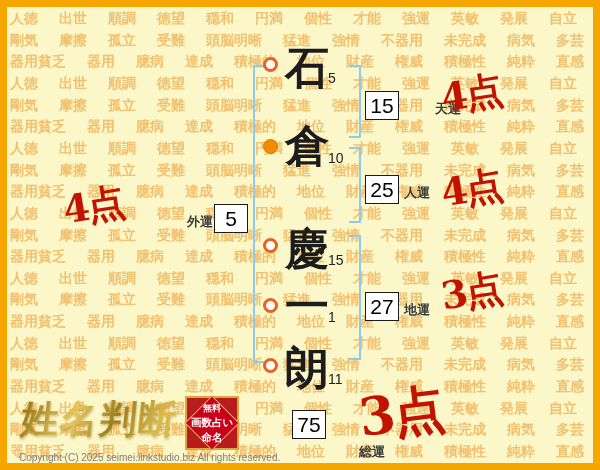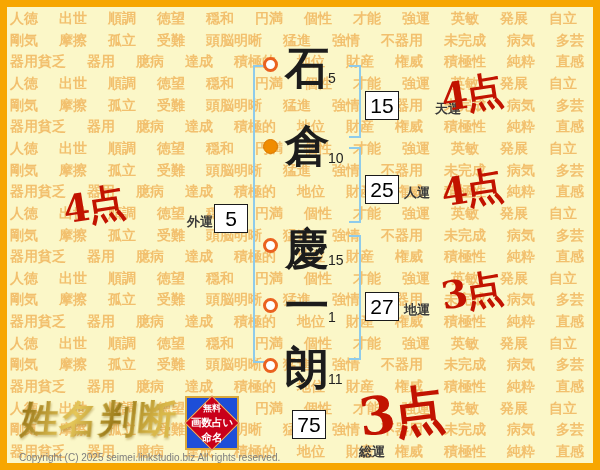--- a/index.html
+++ b/index.html
@@ -1,21 +1,21 @@
 <!DOCTYPE html>
 <html style="--page-bg: #FBF7C8; --border: #F7A600; --watermark: #F2C06E; --bracket: #8ECBEB; --score-red: #C21300; --marker-ring: #EA6220; --marker-fill: #F08C00; --box-border: #1A1A1A; --label-text: #3A3A3A; --stamp-red: #C9001A; --stamp-gold: #D9A93C; --copyright-gray: #7D7D7D;"><head>
 <meta charset="utf-8">
 <style>
   html,body{margin:0;padding:0;}
   body{width:600px;height:470px;font-family:"Liberation Sans",sans-serif;}
   .page{position:relative;width:600px;height:470px;box-sizing:border-box;
         border:7px solid var(--border,#F7A600);background:var(--page-bg,#FBF7C8);
         overflow:hidden;}
   
-  #bg{position:absolute;left:0;top:0;right:0;bottom:0;overflow:hidden;}
+  #bg{position:absolute;left:0;top:0;right:0;bottom:0;overflow:hidden;border-radius:26px;}
   .bg-row{position:absolute;left:3px;display:flex;gap:21px;white-space:nowrap;
           font-size:14px;line-height:21px;color:var(--watermark,#F2C06E);
           font-weight:bold;letter-spacing:0px;}
   
   .kanji{position:absolute;left:277px;width:46px;text-align:center;
          font-family:"DejaVu Serif",serif;font-size:44px;line-height:46px;
          color:#1c1c1c;font-weight:bold;}
   .strokes{position:absolute;left:321px;width:22px;font-size:14px;color:#222;
            text-align:left;}
   .marker{position:absolute;left:256px;width:15px;height:15px;border-radius:50%;
@@ -36,21 +36,21 @@
   .score.big{font-size:52px;transform:rotate(-7deg);}
   
   .logo{position:absolute;left:14px;top:388px;font-family:"DejaVu Serif",serif;
         font-weight:bold;font-size:38px;line-height:48px;letter-spacing:1px;
         transform:skewX(-6deg);
         background:linear-gradient(110deg,#8f6d10,#e6c75a 35%,#9a7a18 60%,#d9b84a 85%);
         -webkit-background-clip:text;background-clip:text;color:transparent;
         filter:drop-shadow(1px 2px 1px rgba(130,95,0,.35));cursor:pointer;}
   .stamp{position:absolute;left:178px;top:389px;width:54px;height:54px;
          box-sizing:border-box;border:2px solid var(--stamp-gold,#D9A93C);
-         background:#1d4ed8;cursor:pointer;}
+         background:#b91c1c;cursor:pointer;}
   .stamp .diamond{position:absolute;left:50%;top:50%;width:37px;height:37px;
          transform:translate(-50%,-50%) rotate(45deg);
          background:var(--stamp-red,#C9001A);border:1px solid #e8c06a;}
   .stamp .txt{position:absolute;left:0;top:4px;width:100%;text-align:center;
          color:#fff;font-weight:bold;z-index:2;}
   .stamp .l1{font-size:9px;line-height:13px;}
   .stamp .l2{font-size:10.5px;line-height:15px;}
   .stamp .l3{font-size:10.5px;line-height:14px;}
   .copyright{position:absolute;left:12px;top:445px;font-size:10px;
          color:var(--copyright-gray,#7D7D7D);}

